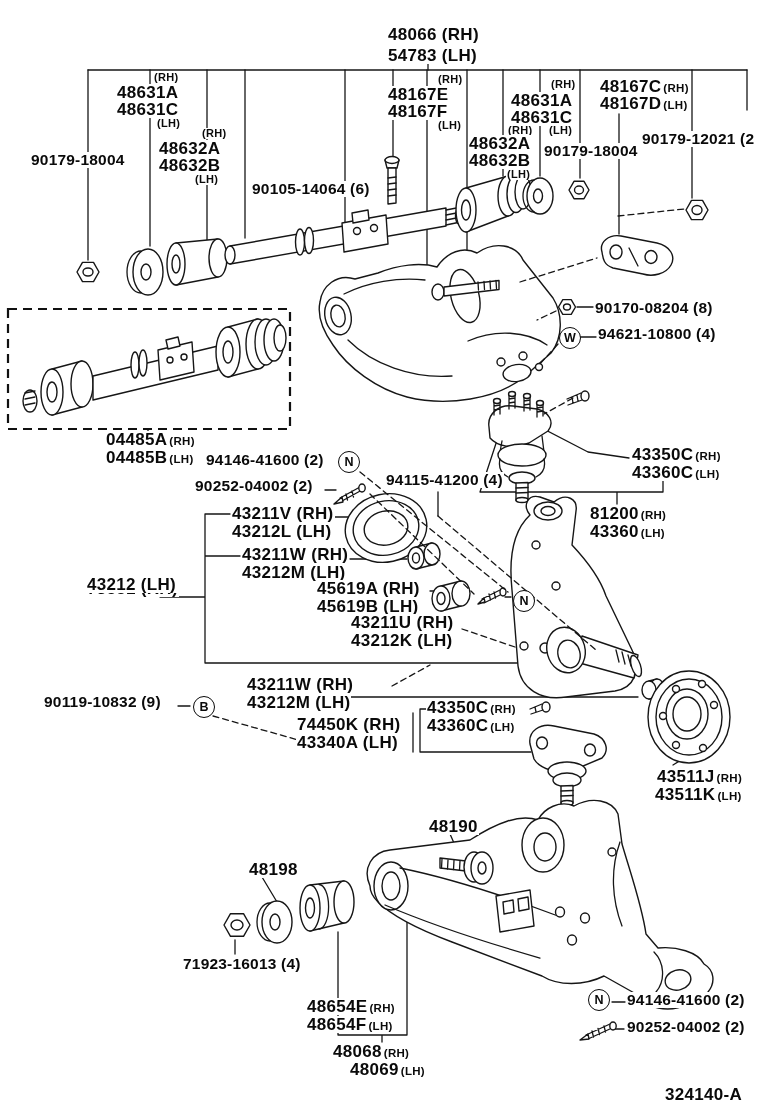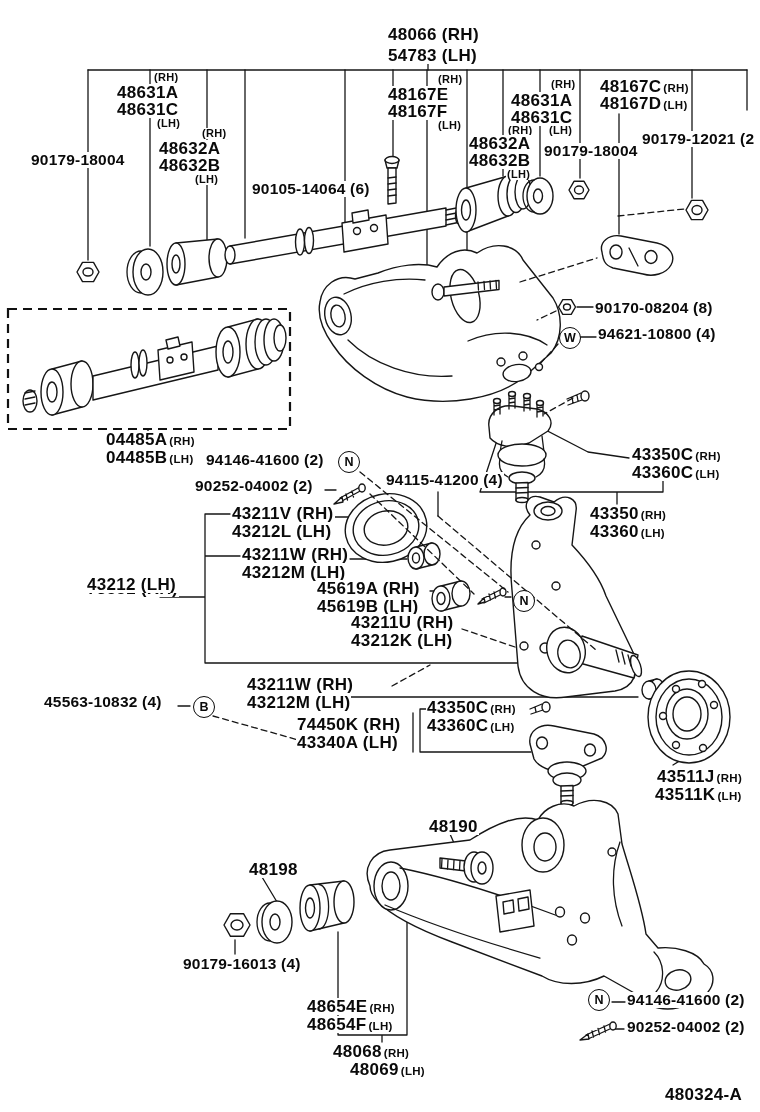--- a/index.html
+++ b/index.html
@@ -338,41 +338,41 @@
   <div class="lbl big" style="left:241px;top:546px">43211W (RH)</div>
   <div class="lbl big" style="left:241px;top:564px">43212M (LH)</div>
   <div class="lbl big" style="left:86px;top:580px">73851 (RH)</div>
   <div class="lbl big" style="left:86px;top:576px">43212 (LH)</div>
   <div class="lbl big" style="left:316px;top:580px">45619A (RH)</div>
   <div class="lbl big" style="left:316px;top:598px">45619B (LH)</div>
   <div class="lbl big" style="left:350px;top:614px">43211U (RH)</div>
   <div class="lbl big" style="left:350px;top:632px">43212K (LH)</div>
   <div class="lbl big" style="left:631px;top:446px"><span>43350C</span><span class="sfx">(RH)</span></div>
   <div class="lbl big" style="left:631px;top:464px"><span>43360C</span><span class="sfx">(LH)</span></div>
-  <div class="lbl big" style="left:589px;top:505px"><span>43350</span><span class="sfx">(RH)</span></div>
+  <div class="lbl big" style="left:589px;top:505px"><span>81200</span><span class="sfx">(RH)</span></div>
   <div class="lbl big" style="left:589px;top:523px"><span>43360</span><span class="sfx">(LH)</span></div>
   <div class="lbl big" style="left:246px;top:676px">43211W (RH)</div>
   <div class="lbl big" style="left:246px;top:694px">43212M (LH)</div>
-  <div class="lbl num" style="left:43px;top:694px">45563-10832 (4)</div>
+  <div class="lbl num" style="left:43px;top:694px">90119-10832 (9)</div>
   <div class="lbl big" style="left:296px;top:716px">74450K (RH)</div>
   <div class="lbl big" style="left:296px;top:734px">43340A (LH)</div>
   <div class="lbl big" style="left:426px;top:699px"><span>43350C</span><span class="sfx">(RH)</span></div>
   <div class="lbl big" style="left:426px;top:717px"><span>43360C</span><span class="sfx">(LH)</span></div>
   <div class="lbl big" style="left:656px;top:768px"><span>43511J</span><span class="sfx">(RH)</span></div>
   <div class="lbl big" style="left:654px;top:786px"><span>43511K</span><span class="sfx">(LH)</span></div>
   <div class="lbl big" style="left:428px;top:818px">48190</div>
   <div class="lbl big" style="left:248px;top:861px">48198</div>
-  <div class="lbl num" style="left:182px;top:956px">90179-16013 (4)</div>
+  <div class="lbl num" style="left:182px;top:956px">71923-16013 (4)</div>
   <div class="lbl big" style="left:306px;top:998px"><span>48654E</span><span class="sfx">(RH)</span></div>
   <div class="lbl big" style="left:306px;top:1016px"><span>48654F</span><span class="sfx">(LH)</span></div>
   <div class="lbl big" style="left:332px;top:1043px"><span>48068</span><span class="sfx">(RH)</span></div>
   <div class="lbl big" style="left:349px;top:1061px"><span>48069</span><span class="sfx">(LH)</span></div>
   <div class="lbl num" style="left:626px;top:992px">94146-41600 (2)</div>
   <div class="lbl num" style="left:626px;top:1019px">90252-04002 (2)</div>
-  <div class="lbl big" style="left:664px;top:1086px">480324-A</div>
+  <div class="lbl big" style="left:664px;top:1086px">324140-A</div>
 
   <div class="marker" style="left:338px;top:451px">N</div>
   <div class="marker" style="left:513px;top:590px">N</div>
   <div class="marker" style="left:588px;top:989px">N</div>
   <div class="marker" style="left:559px;top:327px">W</div>
   <div class="marker" style="left:193px;top:696px">B</div>
 
 </div>
 
 </body></html>

